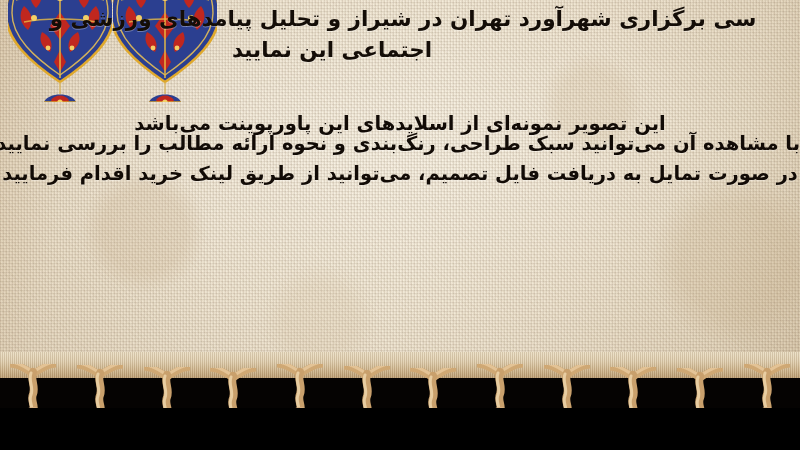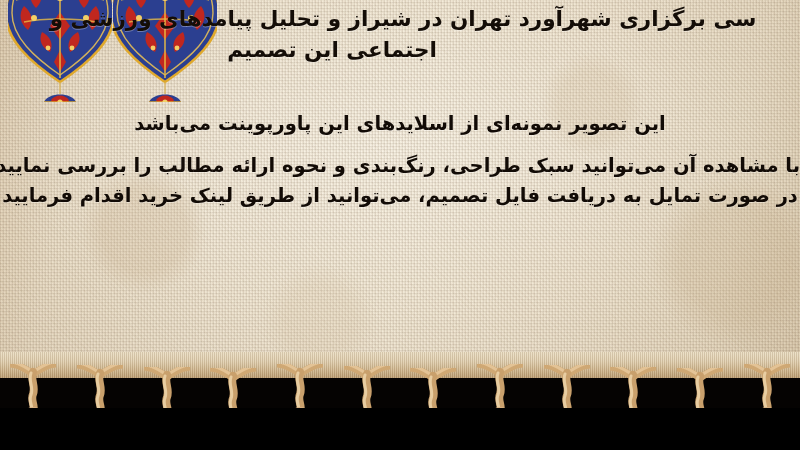--- a/index.html
+++ b/index.html
@@ -80,21 +80,21 @@
 
   .body-block{
     position:absolute;top:114px;right:0;width:800px;
     text-align:center;direction:rtl;color:#120b06;
   }
   .body-line{
     font-size:19.5px;font-weight:600;line-height:1.0;
     text-shadow:0 1px 0 rgba(255,255,255,.28);
     white-space:nowrap;
   }
-  .b1{margin-bottom:22px;}
+  .b1{}
   .b2{margin-bottom:11px;}
 
   
   .fringe-zone{
     position:absolute;left:0;top:352px;width:800px;height:98px;
     background:#050302;
     overflow:hidden;
   }
   .fringe-head{
     position:absolute;left:0;top:0;width:800px;height:26px;
@@ -181,21 +181,21 @@
         <path d="M-9 -2 C -6 -9 6 -9 9 -2 C 6 6 -6 6 -9 -2 Z" fill="#2b3f90"></path>
         <path d="M-5 -2 C -3 -6 3 -6 5 -2 C 3 3 -3 3 -5 -2 Z" fill="#c0271f"></path>
         <circle cx="0" cy="-2" r="1.6" fill="#f2cf67"></circle>
       </g>
       <circle cx="52" cy="158" r="2.6" fill="#c0271f"></circle>
     </svg>
   </div>
 
   <div class="title-block">
     <div class="title-line l1">سی برگزاری شهرآورد تهران در شیراز و تحلیل پیامدهای ورزشی و</div>
-    <div class="title-line l2">اجتماعی این تصمیم</div>
+    <div class="title-line l2">اجتماعی این نمایید</div>
   </div>
 
   <div class="body-block">
     <div class="body-line b1">این تصویر نمونه‌ای از اسلایدهای این پاورپوینت می‌باشد</div>
     <div class="body-line b2">با مشاهده آن می‌توانید سبک طراحی، رنگ‌بندی و نحوه ارائه مطالب را بررسی نمایید</div>
     <div class="body-line b3">در صورت تمایل به دریافت فایل تصمیم، می‌توانید از طریق لینک خرید اقدام فرمایید</div>
   </div>
 
   <div class="fringe-zone">
     <div class="fringe-head">

